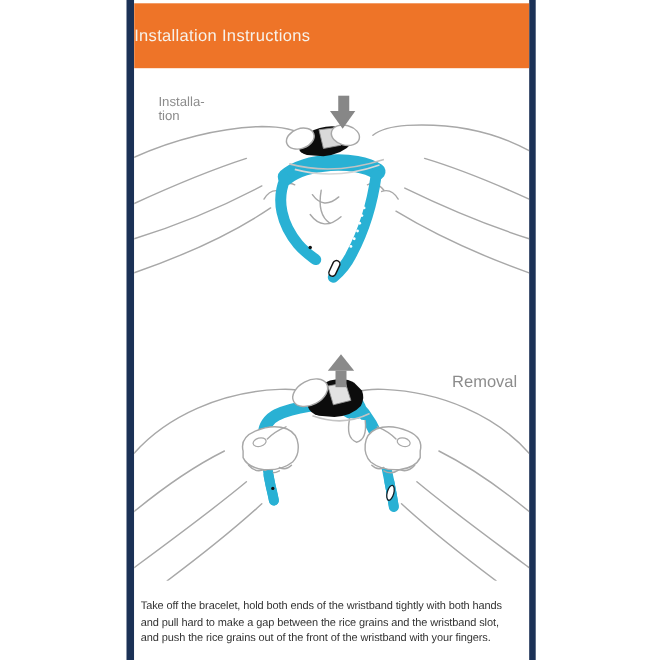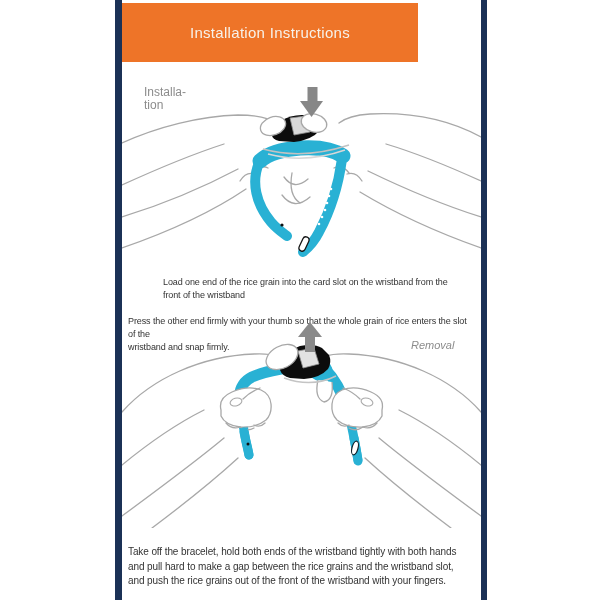--- a/index.html
+++ b/index.html
@@ -2,26 +2,26 @@
 <html><head>
 <meta charset="utf-8">
 <style>
   html,body{margin:0;padding:0;background:#ffffff;}
   .page{position:relative;width:600px;height:600px;background:#ffffff;overflow:hidden;
         font-family:"Liberation Sans", sans-serif;}
   .side-bar{position:absolute;top:0;height:600px;background:#1b3156;}
   .side-bar.left{left:115px;width:7px;}
   .side-bar.right{left:481px;width:6px;}
   .content{position:absolute;left:122px;top:0;width:359px;height:600px;background:#ffffff;}
-  .header{position:absolute;left:0;top:3px;width:296px;height:59px;background:#ee7428;
-          display:flex;align-items:center;justify-content:center;}
+  .header{position:absolute;left:0;top:3px;width:359px;height:59px;background:#ee7428;
+          display:flex;align-items:center;}
   .header .title{color:#f7f2ea;font-size:15px;letter-spacing:.3px;}
   .section-label{position:absolute;color:#8c8c8c;white-space:pre-line;}
   .label-installation{left:22px;top:86px;font-size:12px;line-height:13px;}
-  .label-removal{left:289px;top:339px;font-size:11px;font-style:italic;}
+  .label-removal{left:289px;top:339px;font-size:15px;}
   .illustration{position:absolute;left:0;}
   .ill-1{top:85px;width:359px;height:175px;}
   .ill-2{top:320px;width:359px;height:208px;}
   .steps{position:absolute;color:#333;white-space:pre-line;}
   .steps-install{left:6px;top:263px;width:348px;font-size:9px;line-height:13px;letter-spacing:-0.1px;}
   .steps-install .indent{margin-left:35px;}
   .steps-removal{left:6px;top:531px;width:346px;font-size:10px;line-height:14.3px;letter-spacing:-0.1px;}
   svg .handline{fill:none;stroke:#a8a8a8;stroke-width:1.3;stroke-linecap:round;}
   svg .handfill{fill:#ffffff;stroke:#a8a8a8;stroke-width:1.3;}
   svg .band{fill:none;stroke:#29b1d4;stroke-linecap:round;}
@@ -91,26 +91,20 @@
         <ellipse class="handfill" cx="151" cy="41" rx="13" ry="9" transform="rotate(-20 151 41)"></ellipse>
         <ellipse class="handfill" cx="192" cy="38" rx="13" ry="9" transform="rotate(15 192 38)"></ellipse>
       </g>
 
       <g fill="#878787">
         <rect x="185.5" y="2" width="10" height="15"></rect>
         <polygon points="178,16 201,16 189.5,32"></polygon>
       </g>
     </svg>
 
-    <div class="steps steps-install">
-      <div class="indent">Load one end of the rice grain into the card slot on the wristband from the
-front of the wristband</div>
-      <div>Press the other end firmly with your thumb so that the whole grain of rice enters the slot of the
-wristband and snap firmly.</div>
-    </div>
 
     <div class="section-label label-removal">Removal</div>
 
     <svg class="illustration ill-2" viewBox="0 0 359 208">
 
       <g>
         <path class="handline" d="M 0,92 C 30,58 80,36 132,34 C 152,33 164,38 170,44"></path>
         <path class="handline" d="M 0,145 C 28,122 56,103 82,90"></path>
         <path class="handline" d="M 359,92 C 329,58 279,36 227,34 C 207,33 195,38 189,44"></path>
         <path class="handline" d="M 359,145 C 331,122 303,103 277,90"></path>

